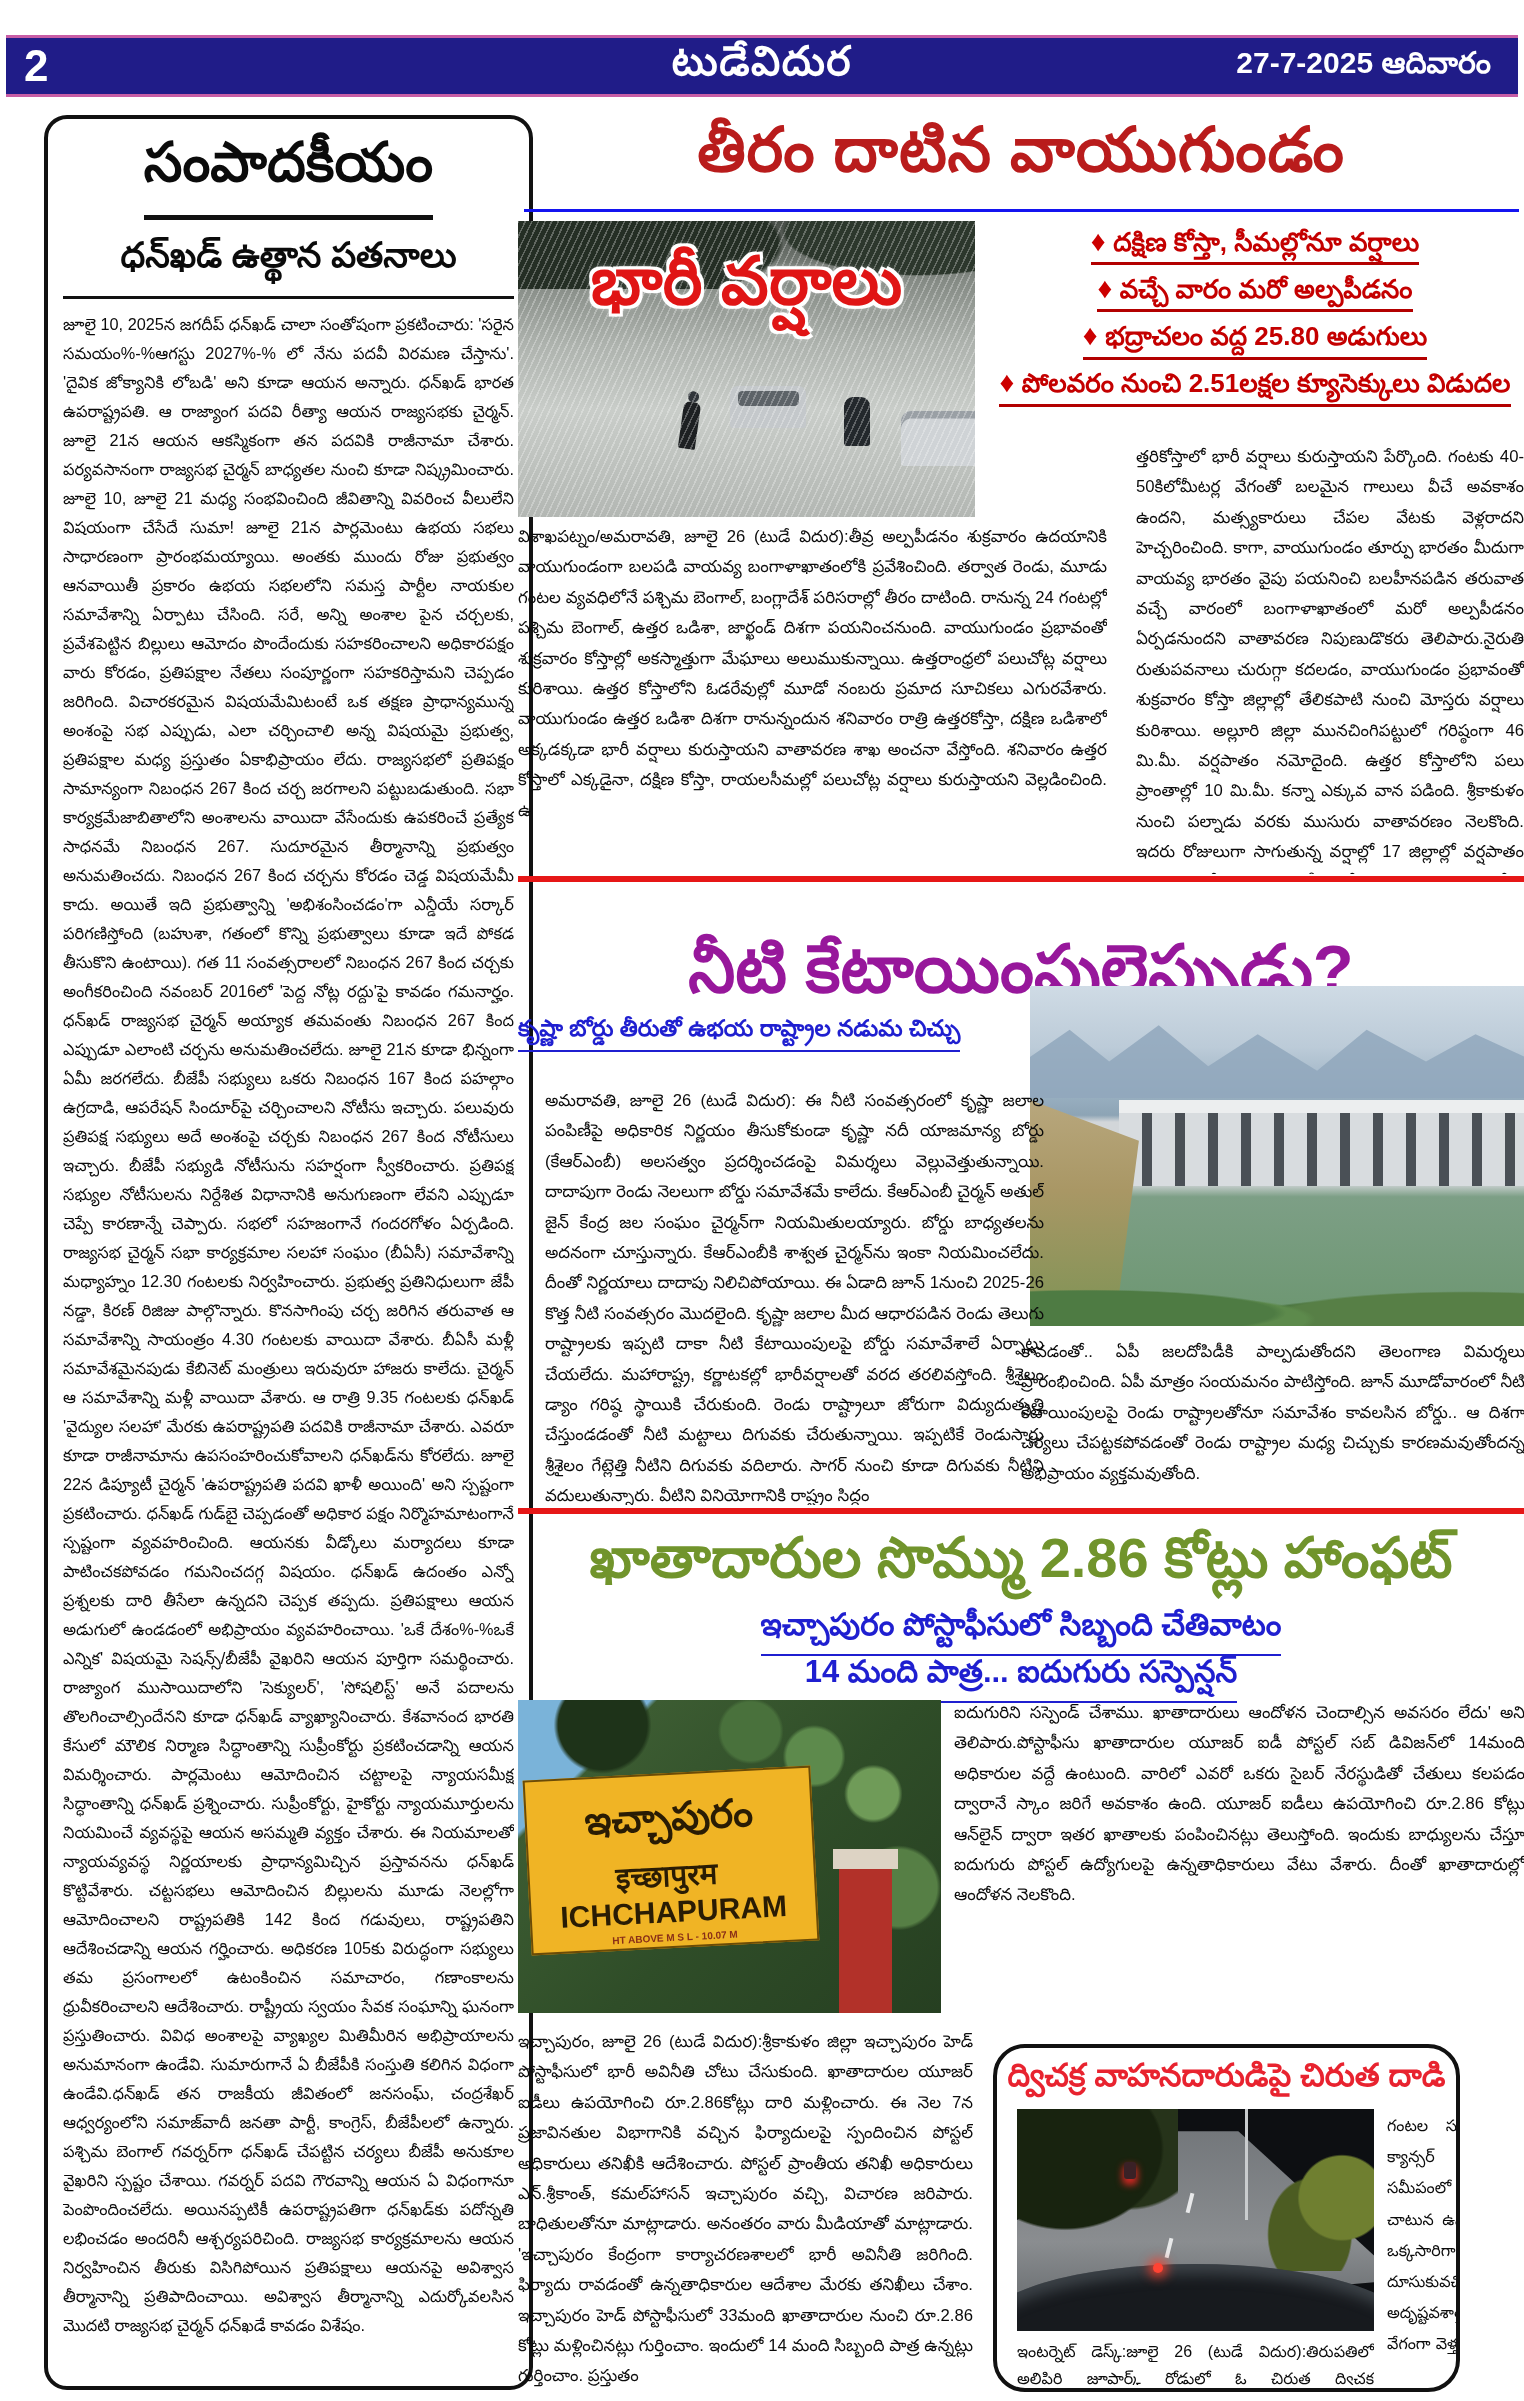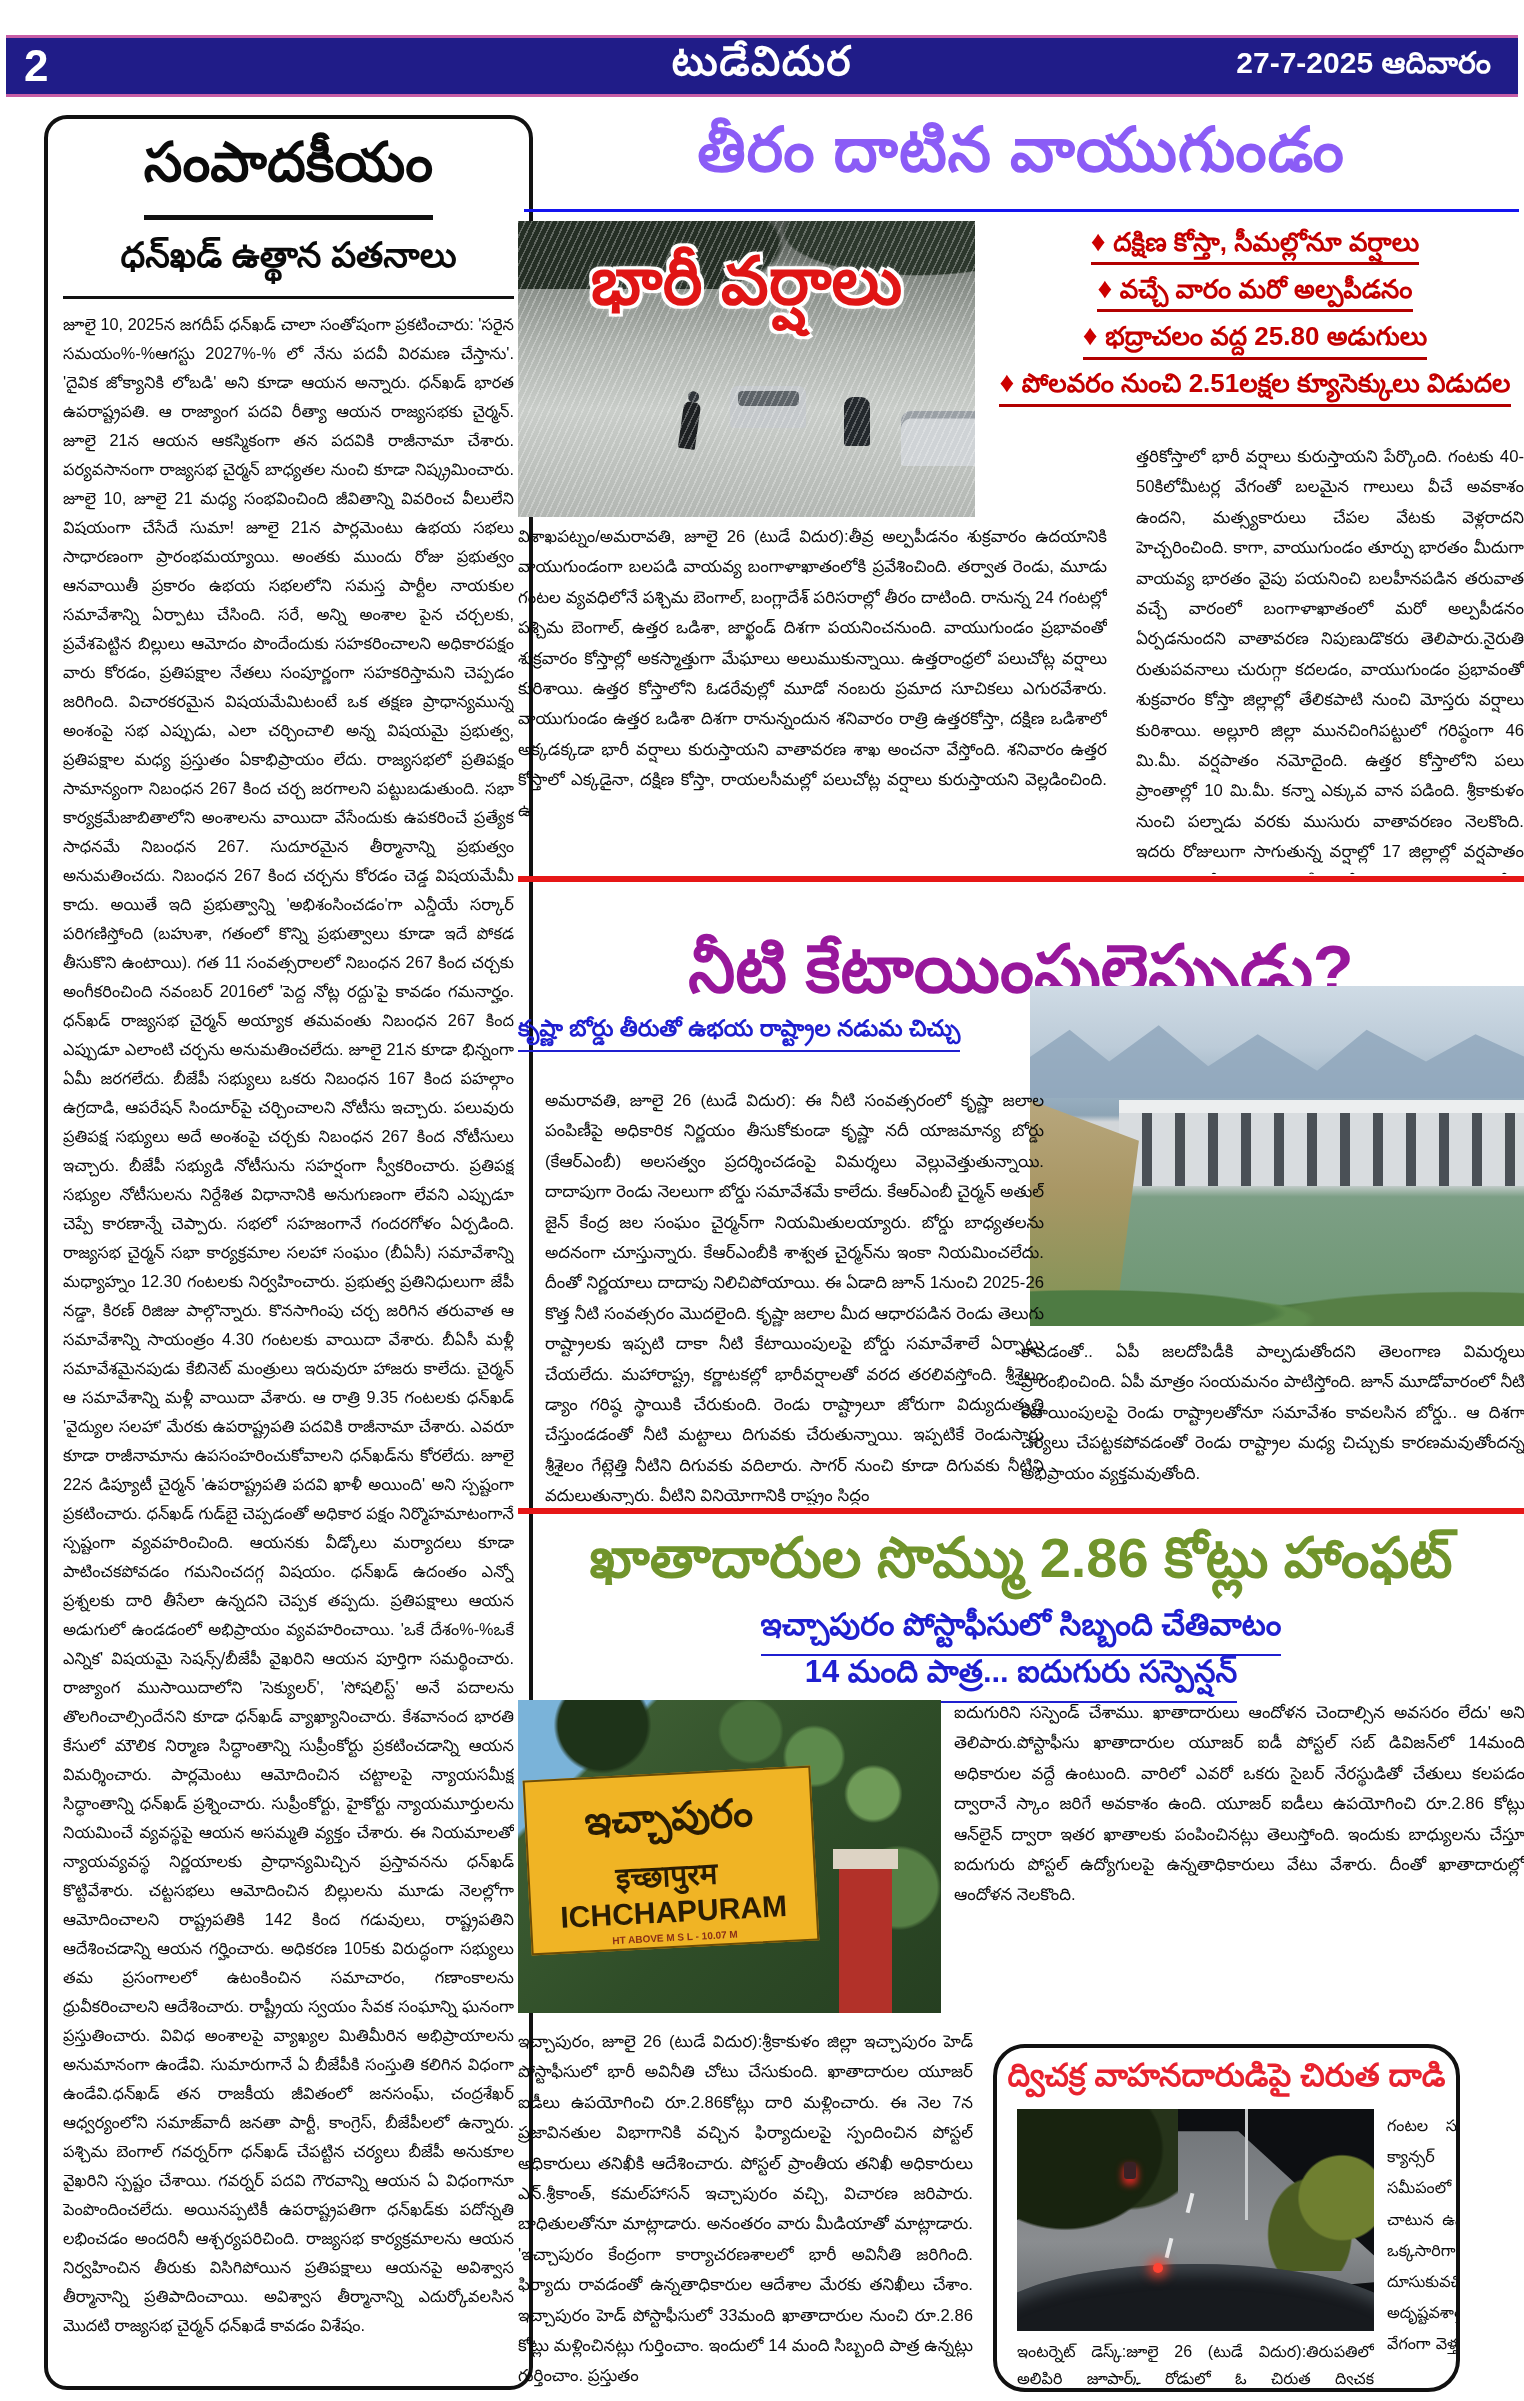--- a/index.html
+++ b/index.html
@@ -37,21 +37,21 @@
   .ed-body {
     margin-top:10.6px; font-size:16.3px; line-height:1.78; text-align:justify; overflow:hidden;
     height:2064px;
   }
   
   .red-rule { position:absolute; left:518px; width:1006px; height:6px; background:#e61717; }
   .body-text { font-size:16.7px; line-height:1.82; text-align:justify; overflow:hidden; position:absolute; }
   
   .s1-headline {
     position:absolute; left:518px; top:114px; width:1006px; text-align:center;
-    font-size:62px; font-weight:bold; color:#8b5cf6; letter-spacing:0.8px;
+    font-size:62px; font-weight:bold; color:#b91c1c; letter-spacing:0.8px;
   }
   .s1-rule { position:absolute; left:524px; top:209px; width:995px; height:3px; background:#1414f0; }
   .photo-rain {
     position:absolute; left:518px; top:221px; width:457px; height:296px; overflow:hidden;
     background:linear-gradient(180deg,#474d47 0%,#848a84 20%,#aeb3ae 42%,#c9cdc9 64%,#b3b7b3 100%);
   }
   .rain-foliage { position:absolute; left:-30px; top:-46px; width:319px; height:114px;
     background:radial-gradient(ellipse at 40% 60%, #242e24 0 60%, transparent 62%); }
   .rain-foliage2 { position:absolute; right:-46px; top:-38px; width:258px; height:99px;
     background:radial-gradient(ellipse at 60% 50%, #2c372c 0 60%, transparent 62%); }

